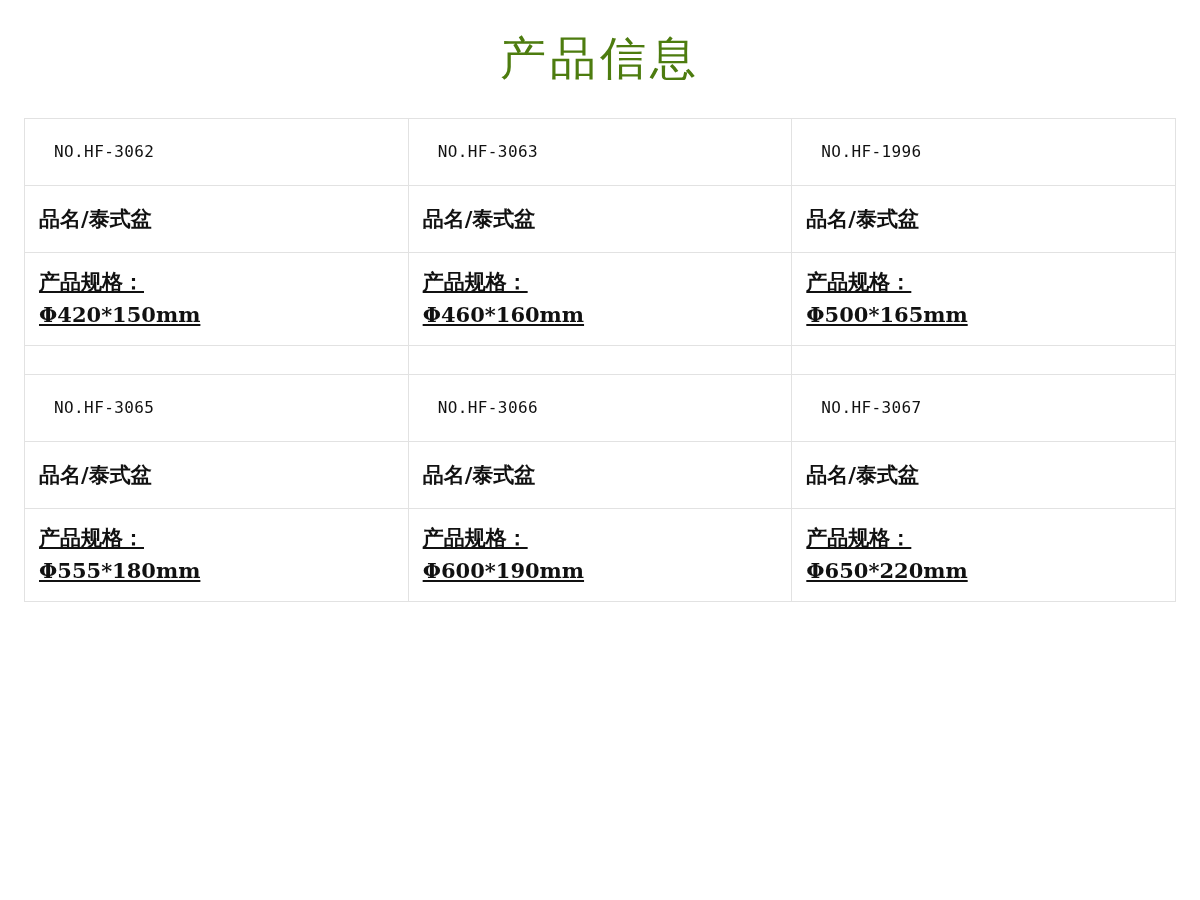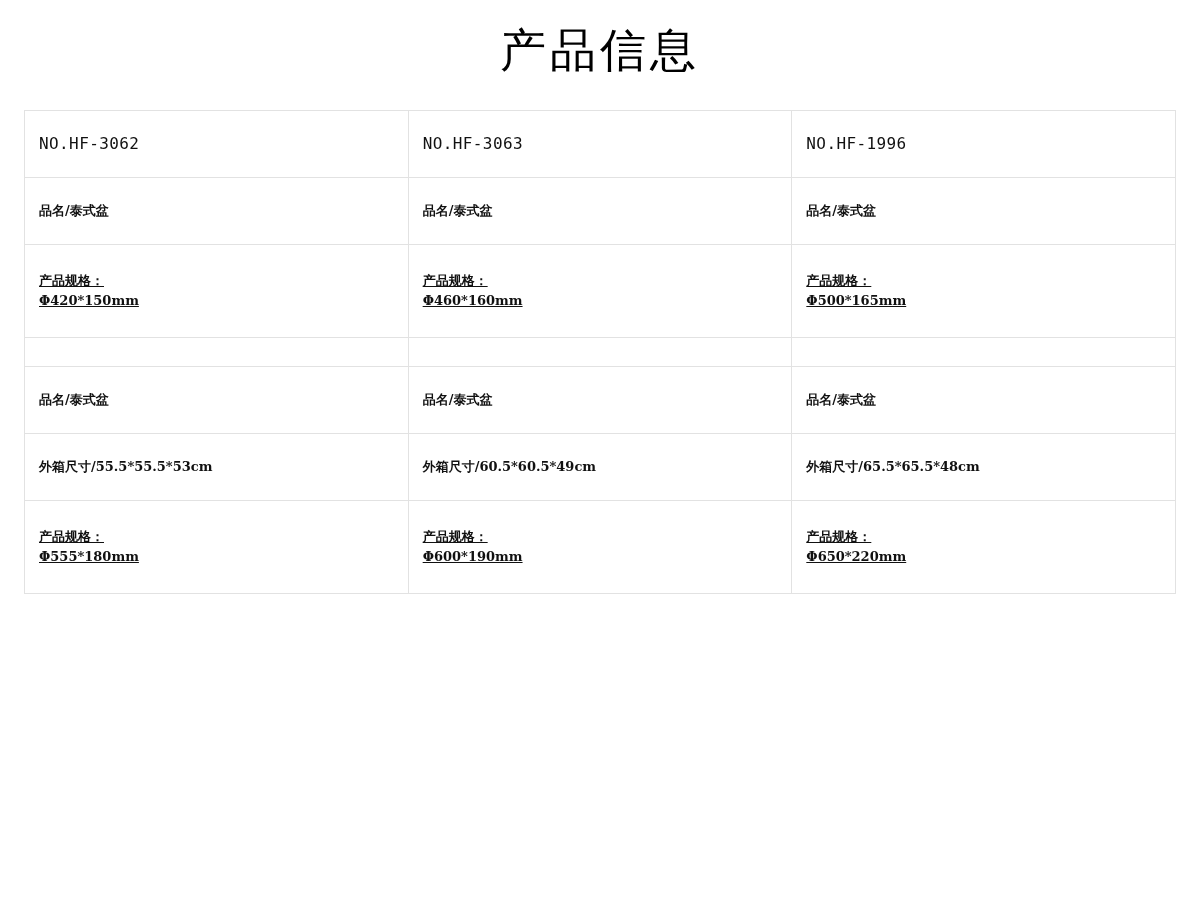--- a/index.html
+++ b/index.html
@@ -19,60 +19,61 @@
     width: 1200px;
     height: 900px;
     box-sizing: border-box;
   }
   .page-title {
     text-align: center;
     font-family: "Liberation Sans", "DejaVu Sans", sans-serif;
     font-size: 46px;
     font-weight: 400;
     letter-spacing: 4px;
-    color: #000000;
+    color: #4d7c0f;
     margin: 0;
-    padding-top: 20px;
+    padding-top: 28px;
     padding-bottom: 28px;
   }
   .spec-table {
     width: 1152px;
     margin: 0 auto;
     border-collapse: collapse;
     table-layout: fixed;
   }
   .spec-table td {
     border: 1px solid #e2e2e2;
     vertical-align: middle;
     padding: 0 0 0 14px;
     width: 33.3333%;
   }
   .cell-inner {
     display: block;
-    font-size: 13px;
+    font-size: 21px;
     line-height: 1.55;
     color: #111111;
     white-space: pre-line;
   }
   .row-no td { height: 66px; }
   .row-name td { height: 66px; }
   .row-carton td { height: 66px; }
   .row-spec td { height: 92px; text-decoration: underline; }
   .row-pack td { height: 66px; }
   .row-gap td {
     height: 28px;
     border-left: 1px solid #e2e2e2;
     border-right: 1px solid #e2e2e2;
     border-top: 1px solid #e2e2e2;
     border-bottom: 1px solid #e2e2e2;
   }
   .mono {
     font-family: "DejaVu Sans Mono", "Liberation Mono", monospace;
     font-size: 16px;
     letter-spacing: 0.4px;
+    margin-left: 15px;
   }
   .cjk-label {
     font-family: "DejaVu Serif", "Liberation Serif", serif;
     font-weight: 700;
   }
   .spec-line2 {
     display: block;
   }
 </style>
 </head>
@@ -121,40 +122,40 @@
           <span class="cell-inner cjk-label spec-line2">Φ500*165mm</span>
         </td>
       </tr>
 
       <tr class="row-gap">
         <td></td>
         <td></td>
         <td></td>
       </tr>
 
+      <tr class="row-no">
+        <td>
+            <span class="cell-inner mono">NO.HF-3065</span>
+          </td>
+        <td>
+            <span class="cell-inner mono">NO.HF-3066</span>
+          </td>
+        <td>
+            <span class="cell-inner mono">NO.HF-3067</span>
+          </td>
+      </tr>
       <tr class="row-name">
         <td>
             <span class="cell-inner cjk-label">品名/泰式盆</span>
           </td>
         <td>
             <span class="cell-inner cjk-label">品名/泰式盆</span>
           </td>
         <td>
             <span class="cell-inner cjk-label">品名/泰式盆</span>
-          </td>
-      </tr>
-      <tr class="row-carton">
-        <td>
-            <span class="cell-inner cjk-label">外箱尺寸/55.5*55.5*53cm</span>
-          </td>
-        <td>
-            <span class="cell-inner cjk-label">外箱尺寸/60.5*60.5*49cm</span>
-          </td>
-        <td>
-            <span class="cell-inner cjk-label">外箱尺寸/65.5*65.5*48cm</span>
           </td>
       </tr>
       <tr class="row-spec">
         <td>
           <span class="cell-inner cjk-label">产品规格：</span>
           <span class="cell-inner cjk-label spec-line2">Φ555*180mm</span>
         </td>
         <td>
           <span class="cell-inner cjk-label">产品规格：</span>
           <span class="cell-inner cjk-label spec-line2">Φ600*190mm</span>

